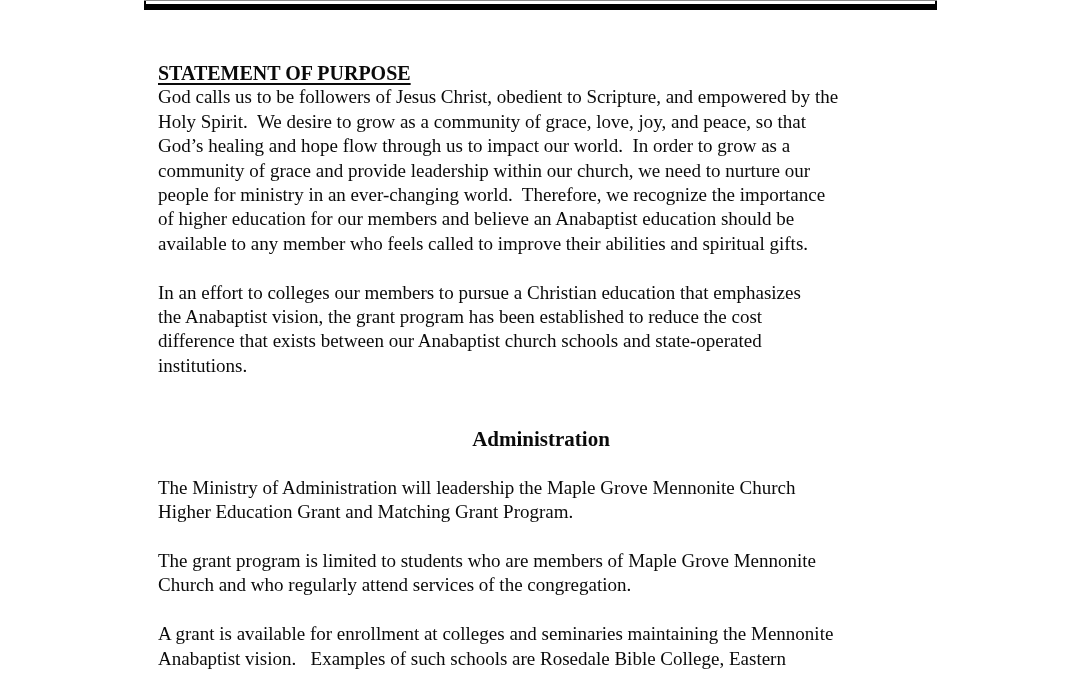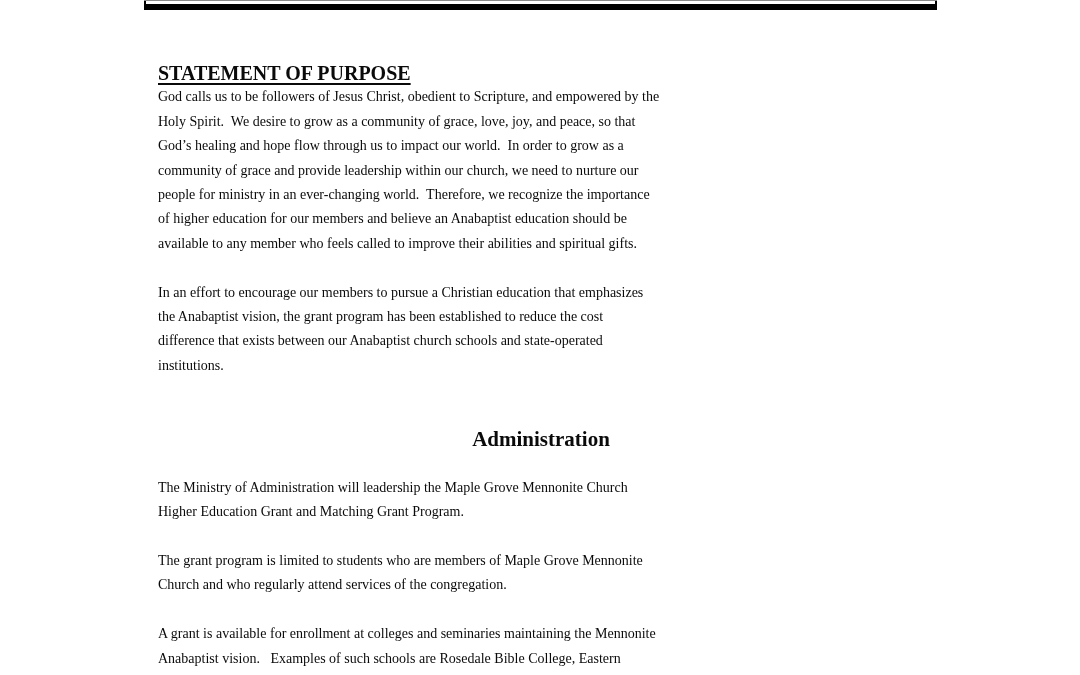--- a/index.html
+++ b/index.html
@@ -58,21 +58,21 @@
   .sub-heading {
     font-size: 21px;
     font-weight: bold;
     line-height: 24.4px;
     text-align: center;
     white-space: pre;
   }
 
   .para {
     white-space: pre;        
-    font-size: 14px;
+    font-size: 19px;
     line-height: 24.4px;
   }
 
   .mb-1 { margin-bottom: 24.4px; }   
   .mb-2 { margin-bottom: 48.8px; }   
 </style>
 </head>
 <body>
 
 <div class="top-box"></div>
@@ -83,21 +83,21 @@
   <div class="section-heading">STATEMENT OF PURPOSE</div>
 
   <div class="para mb-1">God calls us to be followers of Jesus Christ, obedient to Scripture, and empowered by the
 Holy Spirit.  We desire to grow as a community of grace, love, joy, and peace, so that
 God’s healing and hope flow through us to impact our world.  In order to grow as a
 community of grace and provide leadership within our church, we need to nurture our
 people for ministry in an ever-changing world.  Therefore, we recognize the importance
 of higher education for our members and believe an Anabaptist education should be
 available to any member who feels called to improve their abilities and spiritual gifts.</div>
 
-  <div class="para mb-2">In an effort to encourage our members to pursue a Christian education that emphasizes
+  <div class="para mb-2">In an effort to colleges our members to pursue a Christian education that emphasizes
 the Anabaptist vision, the grant program has been established to reduce the cost
 difference that exists between our Anabaptist church schools and state-operated
 institutions.</div>
 
 
   <div class="sub-heading mb-1">Administration</div>
 
   <div class="para mb-1">The Ministry of Administration will leadership the Maple Grove Mennonite Church
 Higher Education Grant and Matching Grant Program.</div>
 

